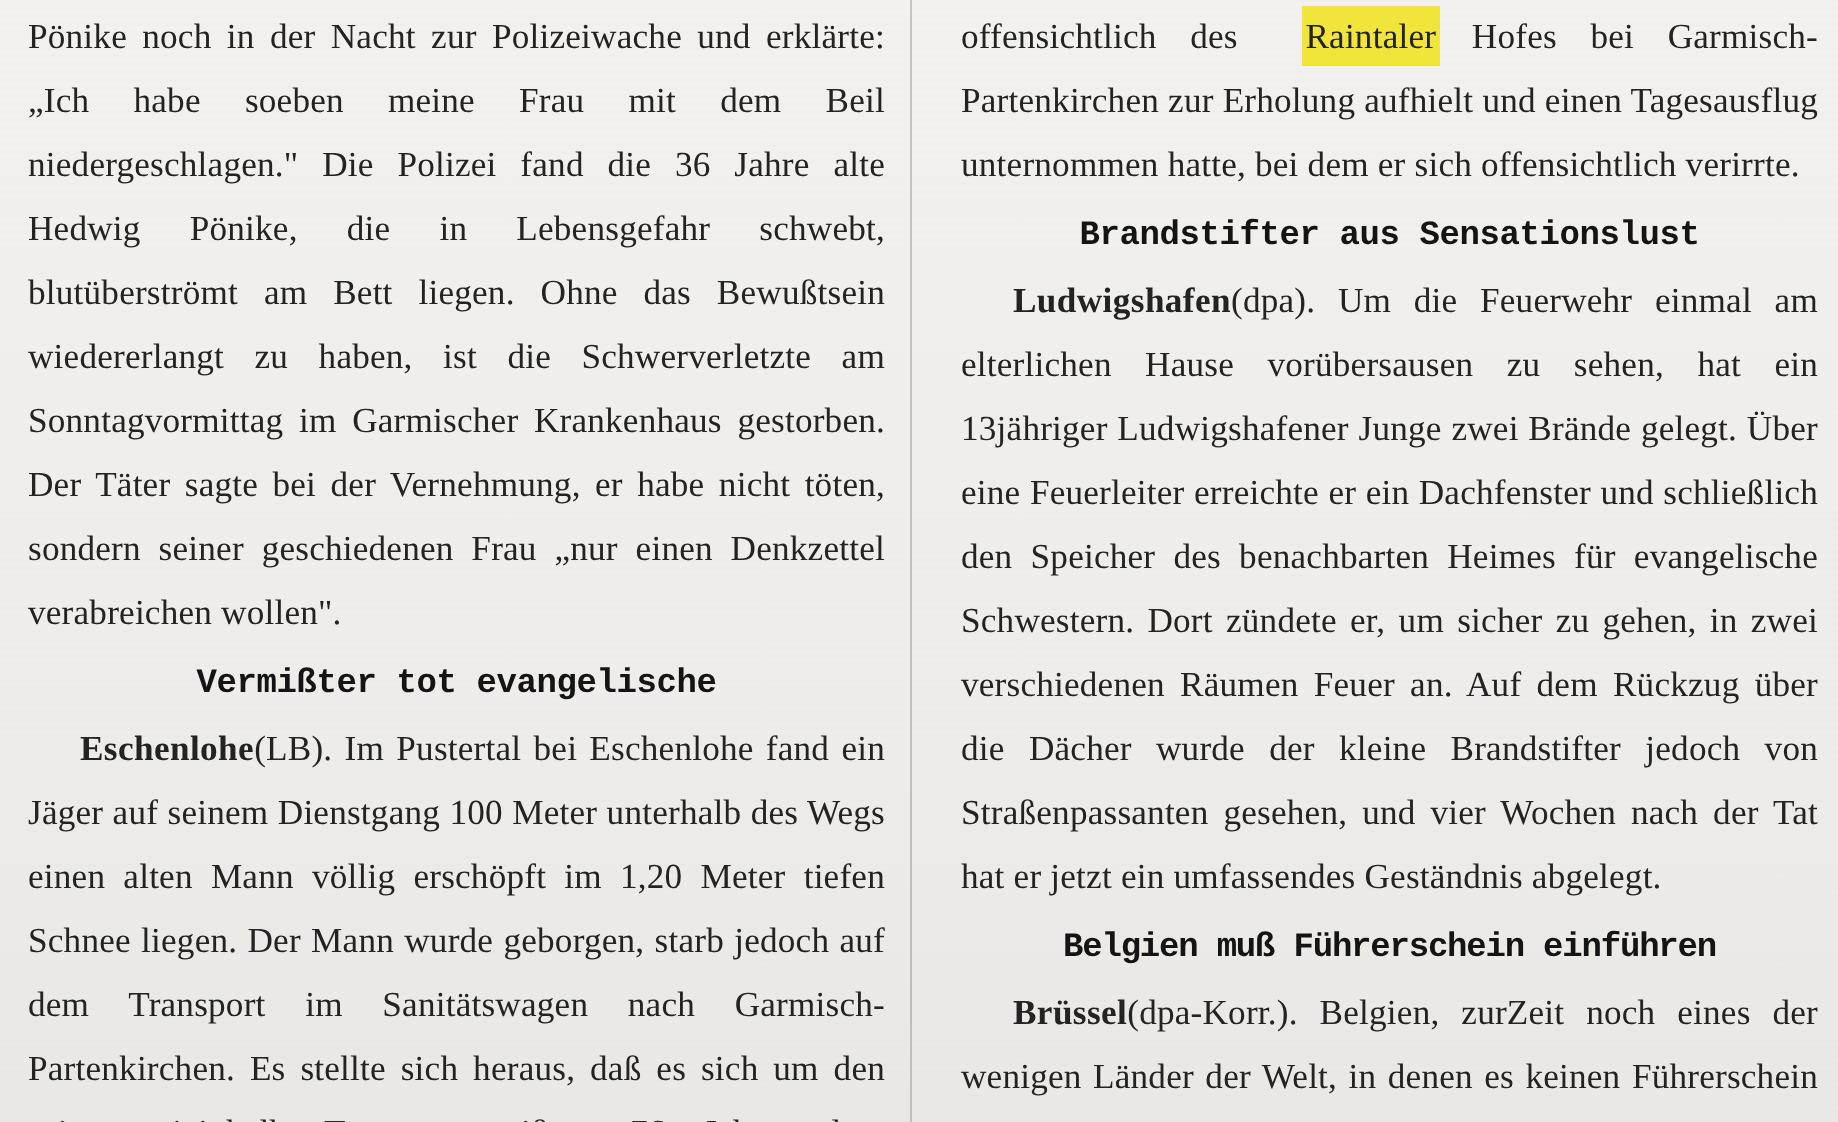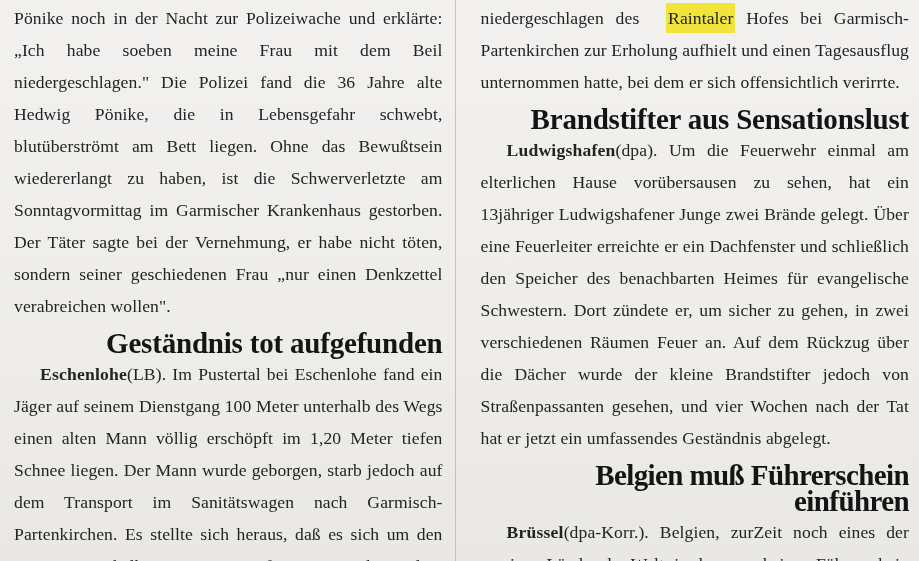--- a/index.html
+++ b/index.html
@@ -51,25 +51,25 @@
     line-height: 32px;
     text-align: justify;
     text-justify: inter-word;
     letter-spacing: 0.1px;
     color: #232323;
     font-family: "Liberation Serif", serif;
   }
 
   h2.headline {
     margin: 8px 0 2px 0;
-    font-size: 29px;
+    font-size: 17px;
     line-height: 26px;
-    text-align: right;
+    text-align: center;
     font-weight: bold;
-    font-family: Liberation Serif, serif;
+    font-family: Liberation Mono, monospace;
     letter-spacing: -0.2px;
     color: #141414;
   }
   h2.headline.tight { letter-spacing: -0.6px; }
 
   .dateline {
     font-weight: bold;
     font-family: Liberation Serif, serif;
     letter-spacing: 0.2px;
   }
@@ -112,33 +112,33 @@
   <div class="divider"></div>
   <div class="columns">
 
     <div class="col col-left clip-bottom">
 
       <article>
         <p class="body">Pönike noch in der Nacht zur Polizeiwache und erklärte: „Ich habe soeben meine Frau mit dem Beil niedergeschlagen." Die Polizei fand die 36 Jahre alte Hedwig Pönike, die in Lebensgefahr schwebt, blutüberströmt am Bett liegen. Ohne das Bewußtsein wiedererlangt zu haben, ist die Schwerverletzte am Sonntagvormittag im Garmischer Krankenhaus gestorben. Der Täter sagte bei der Vernehmung, er habe nicht töten, sondern seiner geschiedenen Frau „nur einen Denkzettel verabreichen wollen".</p>
       </article>
 
       <article>
-        <h2 class="headline">Geständnis tot aufgefunden</h2>
+        <h2 class="headline">Vermißter tot evangelische</h2>
         <p class="body">
           <span class="lead-indent"></span><span class="dateline">Eschenlohe</span><span>(LB)</span><span>. Im Pustertal bei Eschenlohe fand ein Jäger auf seinem Dienstgang 100 Meter unterhalb des Wegs einen alten Mann völlig erschöpft im 1,20 Meter tiefen Schnee liegen. Der Mann wurde geborgen, starb jedoch auf dem Transport im Sanitätswagen nach Garmisch-Partenkirchen. Es stellte sich heraus, daß es sich um den seit zweieinhalb Tagen vermißten 76 Jahre alten Pensionisten Johann Kohl aus Sulzbach-Rosenberg handelte, der sich im Ge-</span>
         </p>
       </article>
 
     </div>
 
     <div class="col col-right clip-bottom">
 
       <article>
         <p class="body">
-          <span>niedergeschlagen des </span><span class="hl">Raintaler</span><span> Hofes bei Garmisch-Partenkirchen zur Erholung aufhielt und einen Tagesausflug unternommen hatte, bei dem er sich offensichtlich verirrte.</span>
+          <span>offensichtlich des </span><span class="hl">Raintaler</span><span> Hofes bei Garmisch-Partenkirchen zur Erholung aufhielt und einen Tagesausflug unternommen hatte, bei dem er sich offensichtlich verirrte.</span>
         </p>
       </article>
 
       <article>
         <h2 class="headline">Brandstifter aus Sensationslust</h2>
         <p class="body">
           <span class="lead-indent"></span><span class="dateline">Ludwigshafen</span><span>(dpa)</span><span>. Um die Feuerwehr einmal am elterlichen Hause vorübersausen zu sehen, hat ein 13jähriger Ludwigshafener Junge zwei Brände gelegt. Über eine Feuerleiter erreichte er ein Dachfenster und schließlich den Speicher des benachbarten Heimes für evangelische Schwestern. Dort zündete er, um sicher zu gehen, in zwei verschiedenen Räumen Feuer an. Auf dem Rückzug über die Dächer wurde der kleine Brandstifter jedoch von Straßenpassanten gesehen, und vier Wochen nach der Tat hat er jetzt ein umfassendes Geständnis abgelegt.</span>
         </p>
       </article>
 

